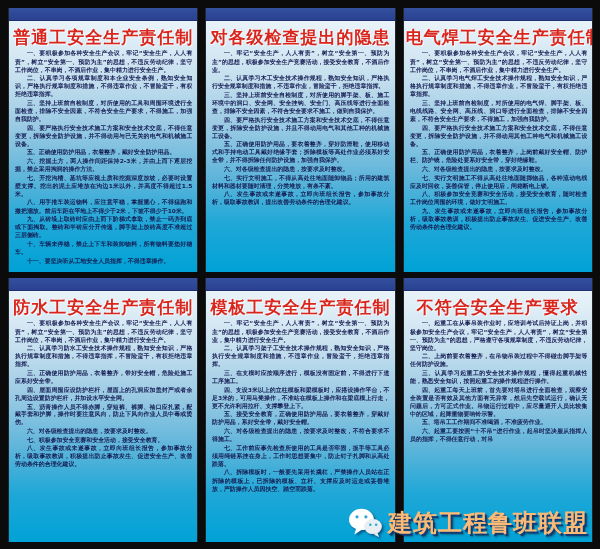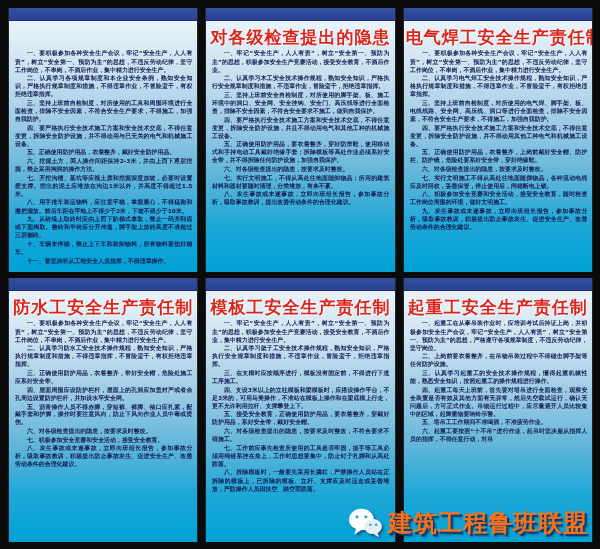--- a/index.html
+++ b/index.html
@@ -70,32 +70,33 @@
     display: flex;
     align-items: center;
     gap: 5px;
     z-index: 5;
   }
   .wm-icon { width: 36px; height: 32px; flex: 0 0 auto; filter: drop-shadow(2px 2px 1px rgba(10,35,80,.55)); }
   .wm-text {
     font-size: 24px;
     font-weight: bold;
     letter-spacing: 1px;
-    color: #f97316;
+    color: #fdba74;
     text-shadow: 2px 2px 0 #123a75, 3px 3px 2px rgba(0,0,0,.35);
     white-space: nowrap;
   }
 </style>
 </head>
 <body>
 
 <div class="board">
 
   <div class="poster">
     <div class="band"></div>
+    <div class="title">普通工安全生产责任制</div>
     <div class="poster-body">
       <div class="poster-body-inner">
           <p class="rule">一、要积极参加各种安全生产会议，牢记“安全生产，人人有责”，树立“安全第一、预防为主”的思想，不违反劳动纪律，坚守工作岗位，不串岗，不酒后作业，集中精力进行安全生产。</p>
           <p class="rule">二、认真学习各项规章制度和本企业安全条例，熟知安全知识，严格执行规章制度和措施，不得违章作业，不冒险蛮干，有权拒绝违章指挥。</p>
           <p class="rule">三、坚持上班前自检制度，对所使用的工具和周围环境进行全面检查，排除不安全因素，不符合安全生产要求，不得施工，加强自我防护。</p>
           <p class="rule">四、要严格执行安全技术施工方案和安全技术交底，不得任意变更，拆除安全防护设施，并不得动用与已无关的电气和机械施工设备。</p>
           <p class="rule">五、正确使用防护用品，衣着整齐，戴好安全防护用品。</p>
           <p class="rule">六、挖掘土方，两人操作间距保持2-3米，并由上而下逐层挖掘，禁止采用掏洞的操作方法。</p>
           <p class="rule">七、开挖沟槽、基坑等应视土质和挖掘深度放坡，必要时设置壁支撑。挖出的泥土应堆放在沟边1米以外，并高度不得超过1.5米。</p>
           <p class="rule">八、用手推车装运物料，应注意平稳，掌握重心，不得猛跑和撒把溜放。前后车距在平地上不得少于2米，下坡不得少于10米。</p>
@@ -170,21 +171,21 @@
           <p class="rule">五、接受安全教育，正确使用防护用品，要衣着整齐，穿戴好防护用品，系好安全带，戴好安全帽。</p>
           <p class="rule">六、对各级检查提出的隐患，按要求及时整改，不符合要求不得施工。</p>
           <p class="rule">七、工作前应事先检查所使用的工具是否牢固，扳手等工具必须用绳链系挂在身上，工作时思想要集中，防止钉子扎脚和从高处跌落。</p>
           <p class="rule">八、拆除模板时，一般要先采用长撬杠，严禁操作人员站在正拆除的模板上，已拆除的模板、立杆、支撑应及时运走或妥善堆放，严防操作人员因扶空、踏空而跌落。</p>
         </div>
     </div>
   </div>
 
   <div class="poster">
     <div class="band"></div>
-    <div class="title">起重工安全生产责任制</div>
+    <div class="title">不符合安全生产要求</div>
     <div class="poster-body">
       <div class="poster-body-inner">
           <p class="rule">一、起重工在从事吊装作业时，应培训考试后持证上岗，并积极参加安全生产会议，牢记“安全生产，人人有责”，树立“安全第一、预防为主”的思想，严格遵守各项规章制度，不违反劳动纪律，坚守岗位。</p>
           <p class="rule">二、上岗前要衣着整齐，在吊物吊装过程中不得碰击脚手架等任何防护设施。</p>
           <p class="rule">三、认真学习起重工的安全技术操作规程，懂得起重机械性能，熟悉安全知识，按照起重工的操作规程进行操作。</p>
           <p class="rule">四、起重工每天上班前，首先要对塔吊进行全面检查，观察安全装置是否有效及其他方面有无异常，然后先空载试运行，确认无问题后，方可正式作业。吊物运行过程中，应尽量避开人员比较集中的区域，起降重物要响铃示警。</p>
           <p class="rule">五、塔吊工工作期间不准喝酒，不准疲劳作业。</p>
           <p class="rule">六、起重工要按照“十不吊”进行作业，起吊时坚决服从指挥人员的指挥，不得任意行动，对吊</p>
         </div>
     </div>

